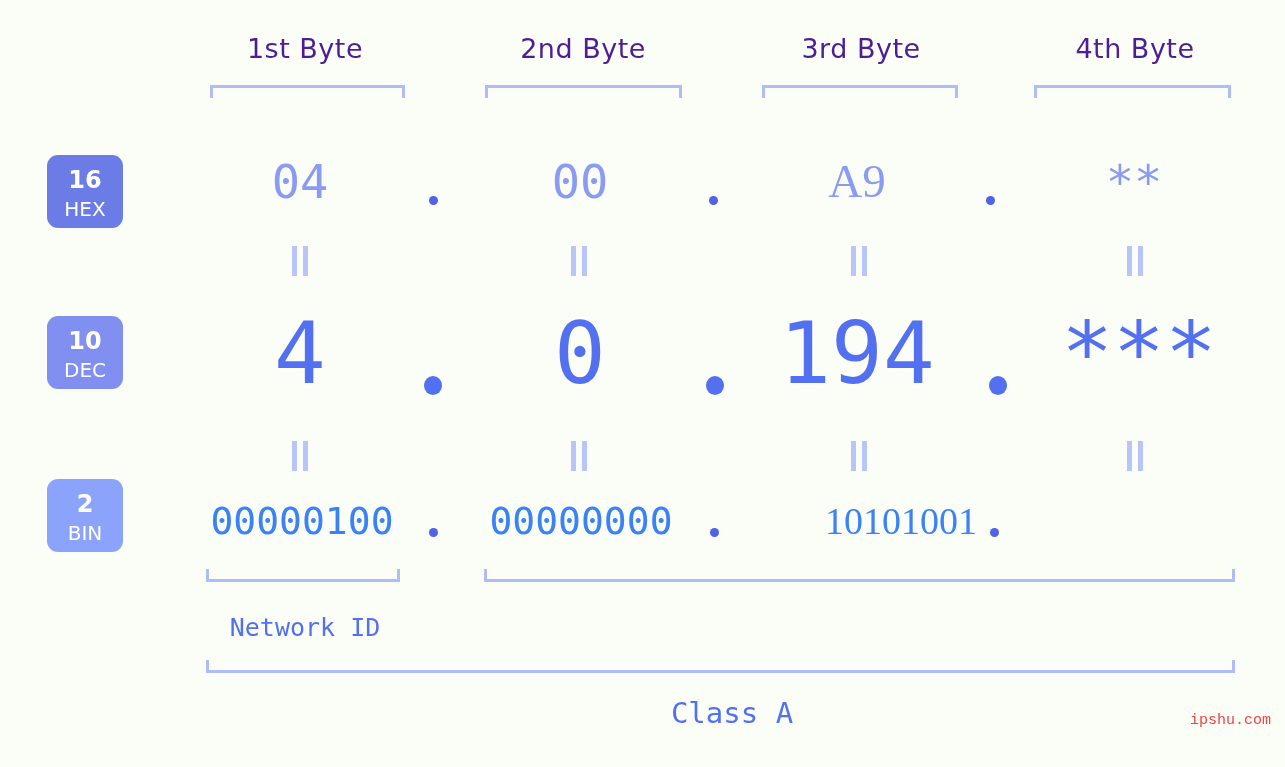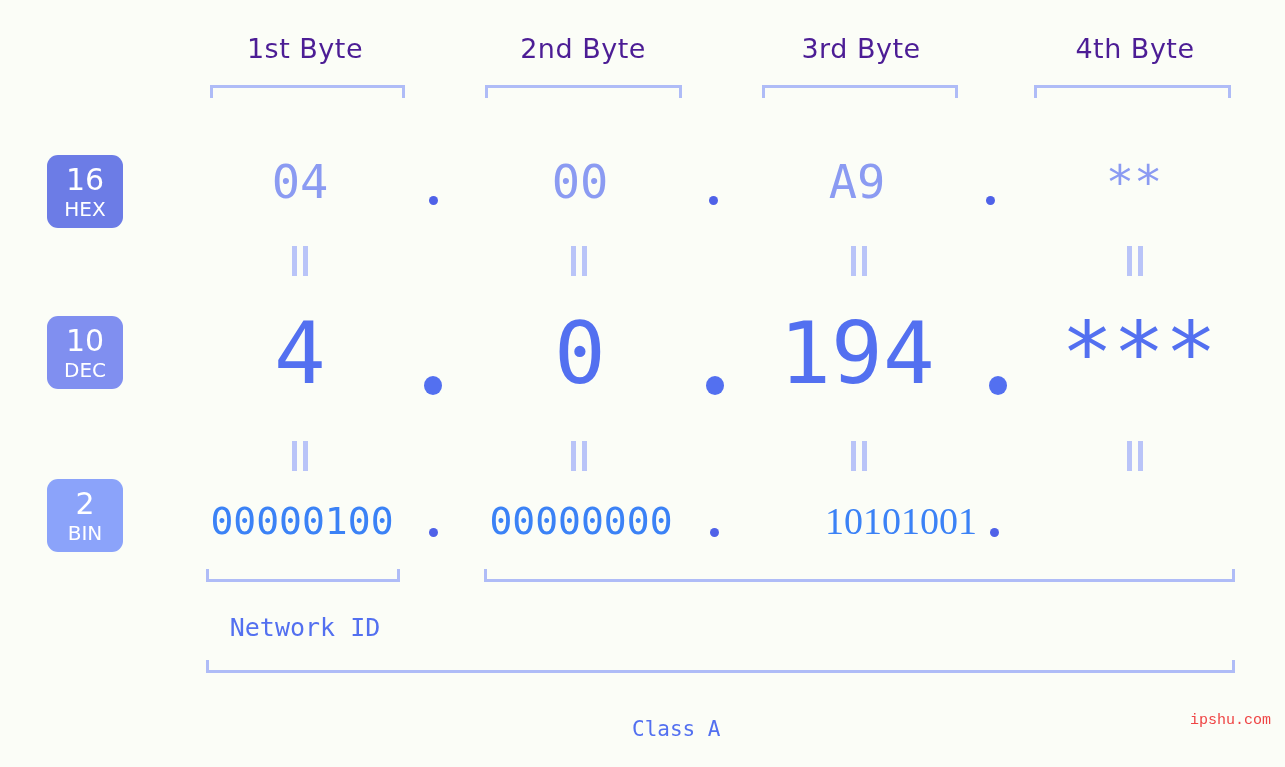--- a/index.html
+++ b/index.html
@@ -57,23 +57,23 @@
     width: 76px;
     border-radius: 11px;
     color: #ffffff;
     text-align: center;
     box-sizing: border-box;
     padding-top: 7px;
     padding-bottom: 8px;
   }
   .badge .num {
     display: block;
-    font-size: 30px;
+    font-size: 24px;
     line-height: 36px;
-    font-weight: 400;
+    font-weight: 700;
     font-family: "DejaVu Sans", sans-serif;
   }
   .badge .abbr {
     display: block;
     font-size: 20px;
     line-height: 22px;
     font-family: "DejaVu Sans", sans-serif;
   }
   #badge-hex { top: 155px; background: #6c7ce6; }
   #badge-dec { top: 316px; background: #808ff0; }
@@ -153,26 +153,25 @@
     position: absolute;
     text-align: center;
     font-family: "DejaVu Sans Mono", monospace;
     font-size: 25px;
     color: #5370f0;
     white-space: nowrap;
   }
 
   .class-label {
     position: absolute;
-    text-align: left;
+    text-align: center;
     font-family: "DejaVu Sans Mono", monospace;
-    font-size: 21px;
+    font-size: 29px;
     color: #5370f0;
     white-space: nowrap;
-    margin-top: 21px;
   }
 
   
   #watermark {
     position: absolute;
     right: 14px;
     top: 712px;
     font-family: Liberation Mono, monospace;
     font-size: 15px;
     color: #ef4444;
@@ -205,21 +204,21 @@
   <div class="badge" id="badge-bin">
     <span class="num">2</span>
     <span class="abbr">BIN</span>
   </div>
 
   <div class="row-hex">
     <div class="val" style="left:200px; width:200px;">04</div>
     <div class="dot" style="left:429px;"></div>
     <div class="val" style="left:480px; width:200px;">00</div>
     <div class="dot" style="left:709px;"></div>
-    <div class="val" style="left:757px; width:200px;">A9</div>
+    <div class="val" style="left:757px; width:200px;font-family:Liberation Serif, serif;">A9</div>
     <div class="dot" style="left:986px;"></div>
     <div class="val" style="left:1034px; width:200px;">**</div>
   </div>
 
   <div class="eq" style="left:292px; top:246px;">
     <span class="l"></span>
       <span class="r"></span>
   </div>
   <div class="eq" style="left:571px; top:246px;">
     <span class="l"></span>

